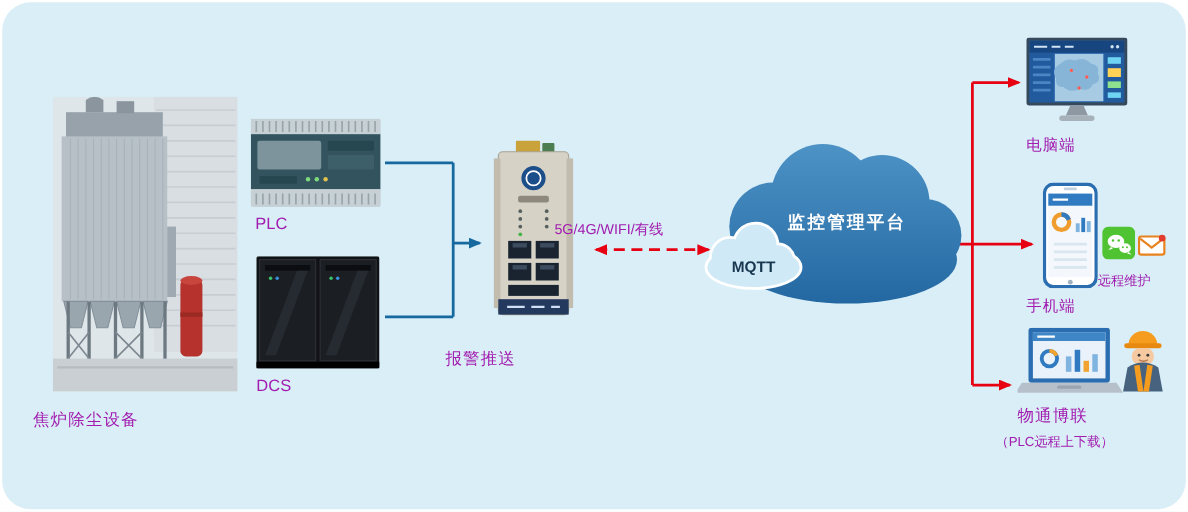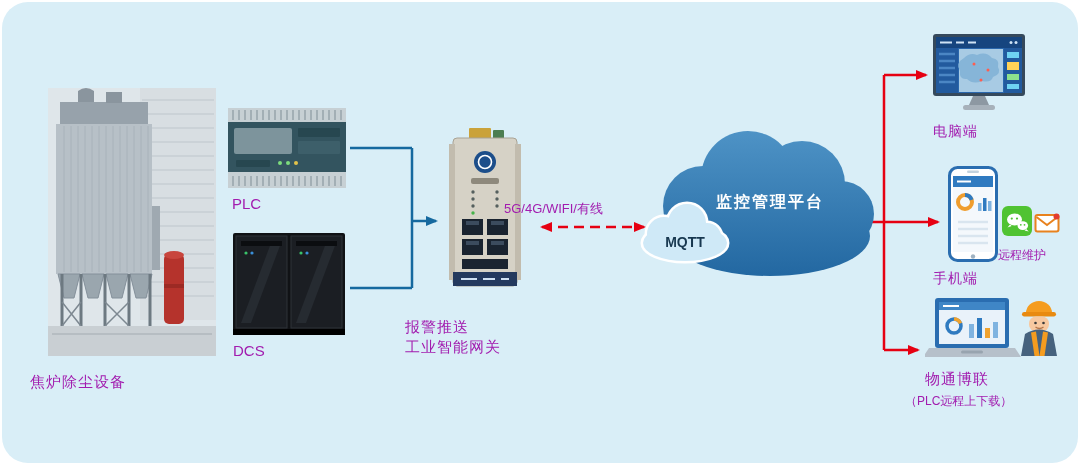--- a/index.html
+++ b/index.html
@@ -240,21 +240,20 @@
       <path d="M4,50 L90,50 L96,59 L-2,59 Z" fill="#b6c0ca"></path>
       <rect x="36" y="52.5" width="22" height="3" rx="1.5" fill="#98a4af"></rect>
     </g>
   </svg>
 
   <div class="label" style="left:30px;top:372px;width:204px">焦炉除尘设备</div>
   <div class="label en" style="left:232px;top:194px;width:118px">PLC</div>
   <div class="label en" style="left:233px;top:341px;width:112px">DCS</div>
   <div class="label" style="left:405px;top:317px;width:160px">
     <div>报警推送</div>
-    <div>工业智能网关</div>
   </div>
   <div class="label" style="left:504px;top:199px;width:130px;font-size:13px;letter-spacing:0">5G/4G/WIFI/有线</div>
   <div class="label" style="left:933px;top:121px;width:92px;font-size:14px">电脑端</div>
   <div class="label small" style="left:998px;top:245px;width:64px">远程维护</div>
   <div class="label" style="left:933px;top:268px;width:80px;font-size:14px">手机端</div>
   <div class="label" style="left:925px;top:369px;width:130px">物通博联</div>
   <div class="label small" style="left:905px;top:391px;width:170px">（PLC远程上下载）</div>
 </div>
 
 </body></html>

